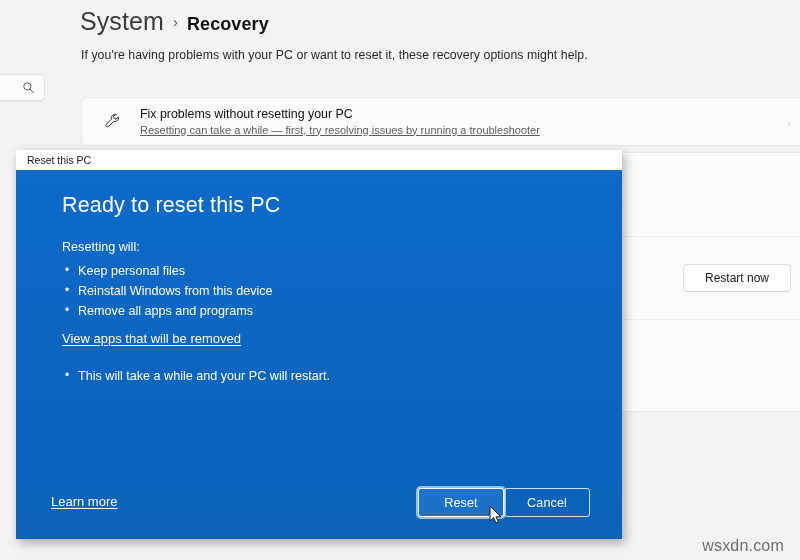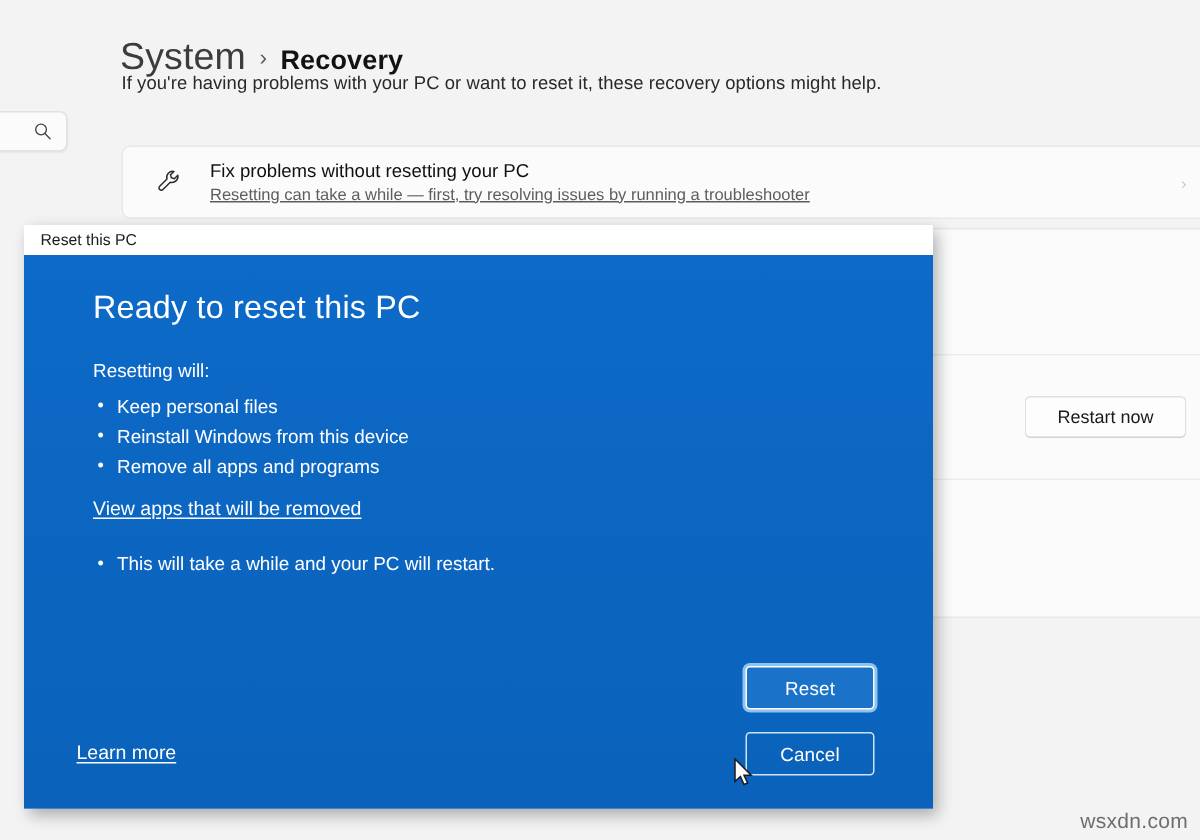--- a/index.html
+++ b/index.html
@@ -19,21 +19,21 @@
   
   #settings-page {
     position: absolute;
     inset: 0;
     background: #f3f3f3;
   }
 
   #breadcrumb {
     position: absolute;
     left: 80px;
-    top: 20px;
+    top: 4px;
     display: flex;
     align-items: baseline;
     gap: 9px;
     white-space: nowrap;
   }
   #breadcrumb .crumb-parent {
     font-size: 25px;
     color: #3c3c3c;
     font-weight: 400;
     letter-spacing: .1px;
@@ -255,25 +255,23 @@
   #note-label { margin-top: 0; }
   #note-list { margin-bottom: 0; }
   #link-learn-more {
     position: absolute;
     left: 35px;
     bottom: 28px;
   }
 
   #dialog-buttons {
     position: absolute;
-    right: 39px;
+    right: 32px;
     bottom: 22px;
     display: flex;
-    gap: 15px;
-    flex-direction: column;
   }
   .dlg-btn {
     width: 86px;
     height: 29px;
     background: transparent;
     border: 1px solid #cfe3f7;
     border-radius: 3px;
     color: #ffffff;
     font-family: "Liberation Sans", sans-serif;
     font-size: 12.6px;
@@ -294,23 +292,23 @@
     position: absolute;
     left: 489px;
     top: 505px;
     width: 14px;
     height: 20px;
     pointer-events: none;
   }
 
   #watermark {
     position: absolute;
-    right: 8px;
+    right: 16px;
     bottom: 5px;
-    font-size: 14px;
+    font-size: 16px;
     color: #6e6e6e;
     letter-spacing: .2px;
     text-align: center;
   }
 </style>
 </head>
 <body>
 
 <div id="settings-page">
 

